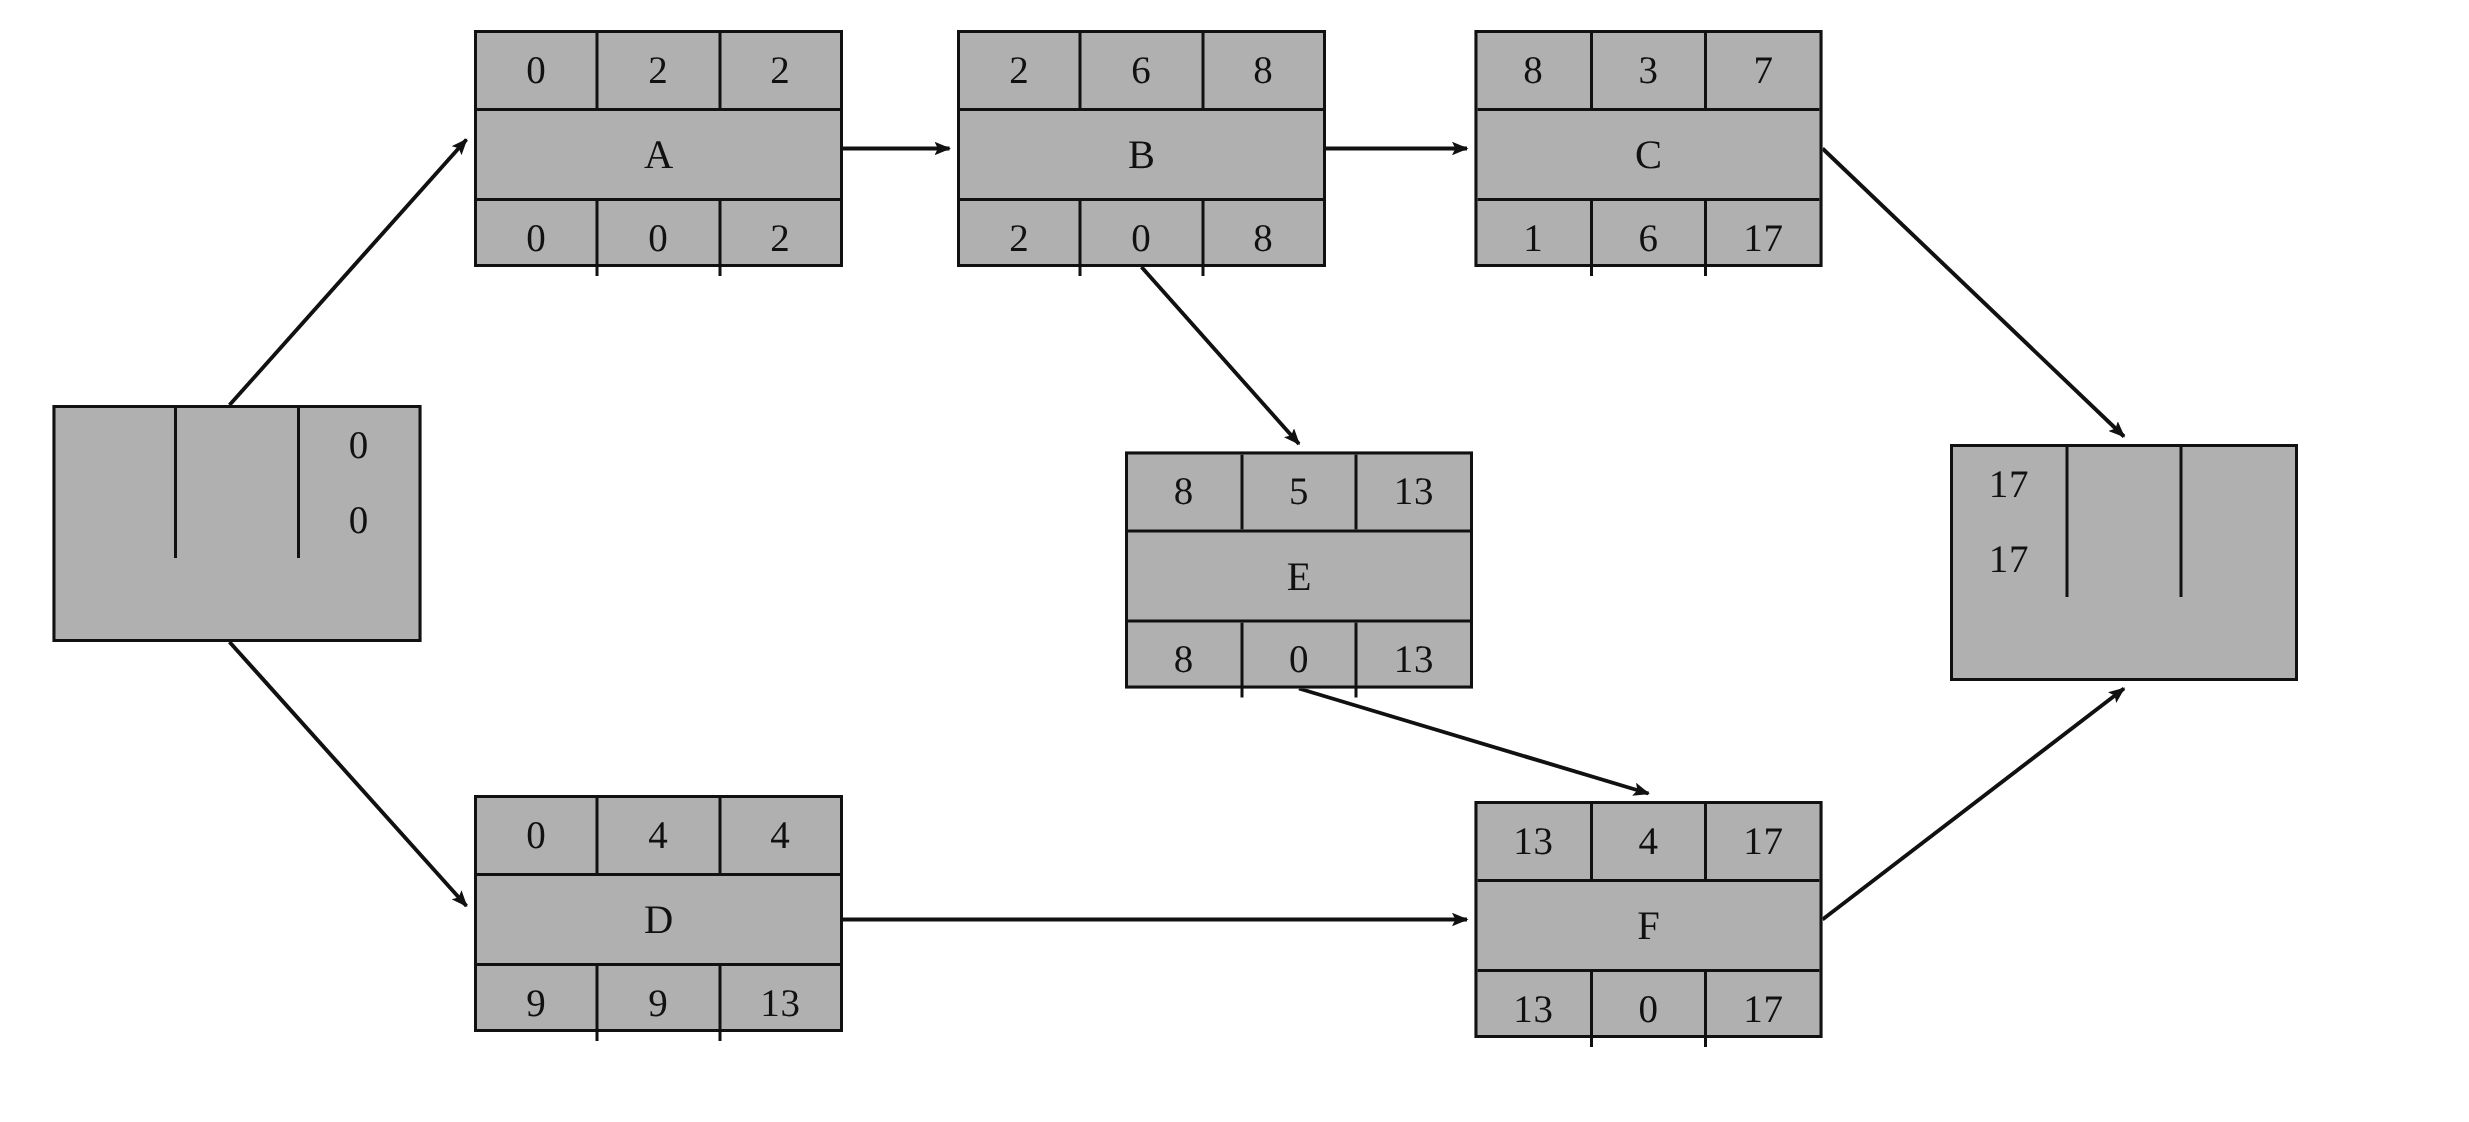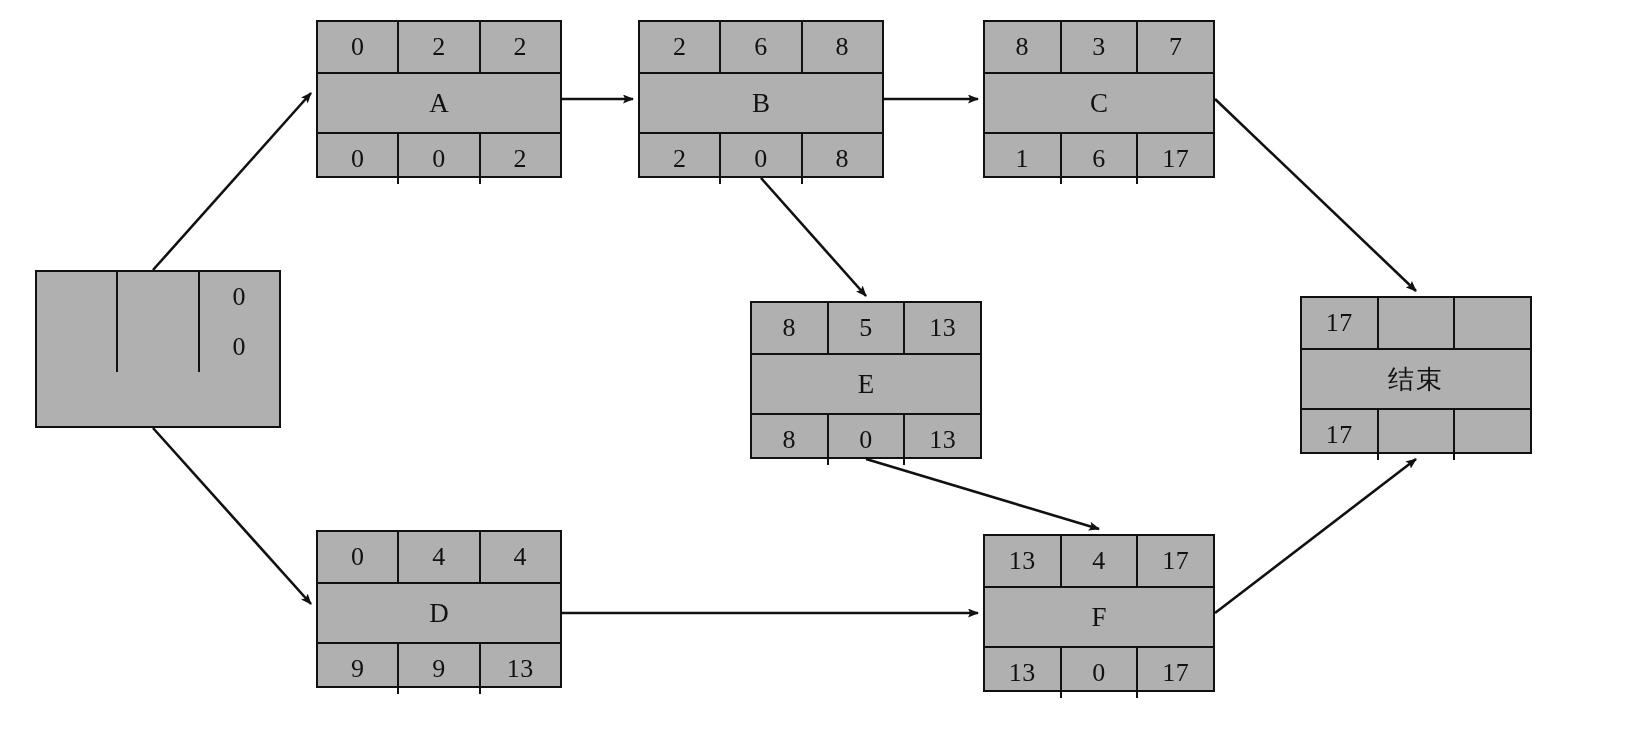--- a/index.html
+++ b/index.html
@@ -173,23 +173,20 @@
           <div class="cell">0</div>
           <div class="cell">13</div>
         </div>
       </div>
       <div class="node" style="left: 1300px; top: 296px; width: 232px; height: 158px; background: rgb(176, 176, 176);">
         <div class="node-row row-top">
           <div class="cell">17</div>
           <div class="cell"></div>
           <div class="cell"></div>
         </div>
-        <div class="node-row row-mid">
-          <div class="cell-label cjk">结束</div>
-        </div>
         <div class="node-row row-bot">
           <div class="cell">17</div>
           <div class="cell"></div>
           <div class="cell"></div>
         </div>
       </div>
       <div class="node" style="left: 316px; top: 530px; width: 246px; height: 158px; background: rgb(176, 176, 176);">
         <div class="node-row row-top">
           <div class="cell">0</div>
           <div class="cell">4</div>

